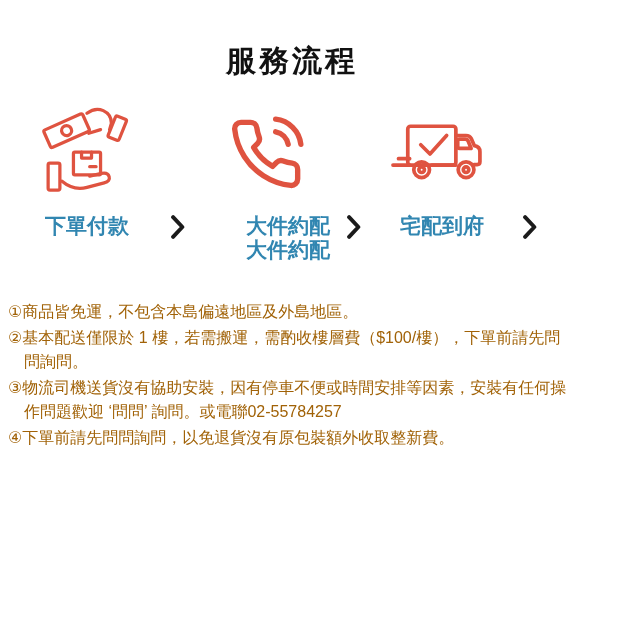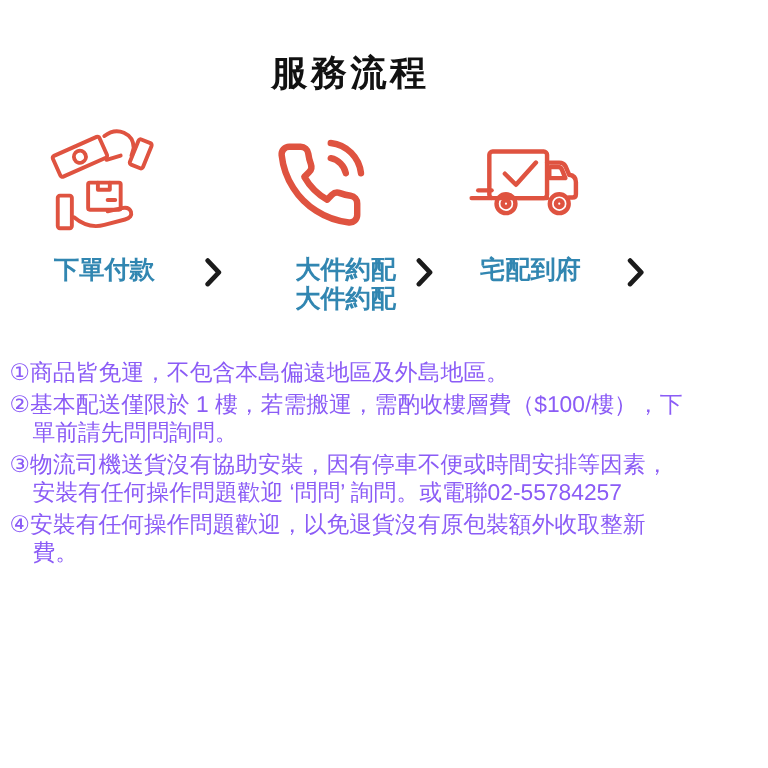--- a/index.html
+++ b/index.html
@@ -51,24 +51,24 @@
 
   .chev-cell { grid-row: 2; align-self: start; margin-top: 15px; }
   .chev-cell.g1 { grid-column: 2; }
   .chev-cell.g2 { grid-column: 4; }
   .chev-cell.g3 { grid-column: 6; }
 
   .notes {
     list-style: none;
     margin-top: 38px;
     padding: 0 8px 0 8px;
-    font-size: 19px;
+    font-size: 16px;
     line-height: 24px;
     font-weight: 500;
-    color: #8b5cf6;
+    color: #a16207;
   }
   .notes li {
     padding-left: 1em;
     text-indent: -1em;
     margin-bottom: 2px;
   }
 
   svg.stroke-icon { stroke: #df5340; fill: none; stroke-linecap: round; stroke-linejoin: round; }
   svg.chev { stroke: #1b1b1b; fill: none; stroke-linecap: round; stroke-linejoin: round; }
 </style>
@@ -150,16 +150,16 @@
         </svg>
       </div>
 
     </div>
   </div>
 
   <ol class="notes">
     <li><span>①</span><span>商品皆免運，不包含本島偏遠地區及外島地區。</span></li>
     <li><span>②</span><span>基本配送僅限於 1 樓，若需搬運，需酌收樓層費（$100/樓），下單前請先問問詢問。</span></li>
     <li><span>③</span><span>物流司機送貨沒有協助安裝，因有停車不便或時間安排等因素，安裝有任何操作問題歡迎 ‘問問’ 詢問。或電聯02-55784257</span></li>
-    <li><span>④</span><span>安裝有任何操作問題歡迎，以免退貨沒有原包裝額外收取整新費。</span></li>
+    <li><span>④</span><span>下單前請先問問詢問，以免退貨沒有原包裝額外收取整新費。</span></li>
   </ol>
 
 </div>
 
 </body></html>

